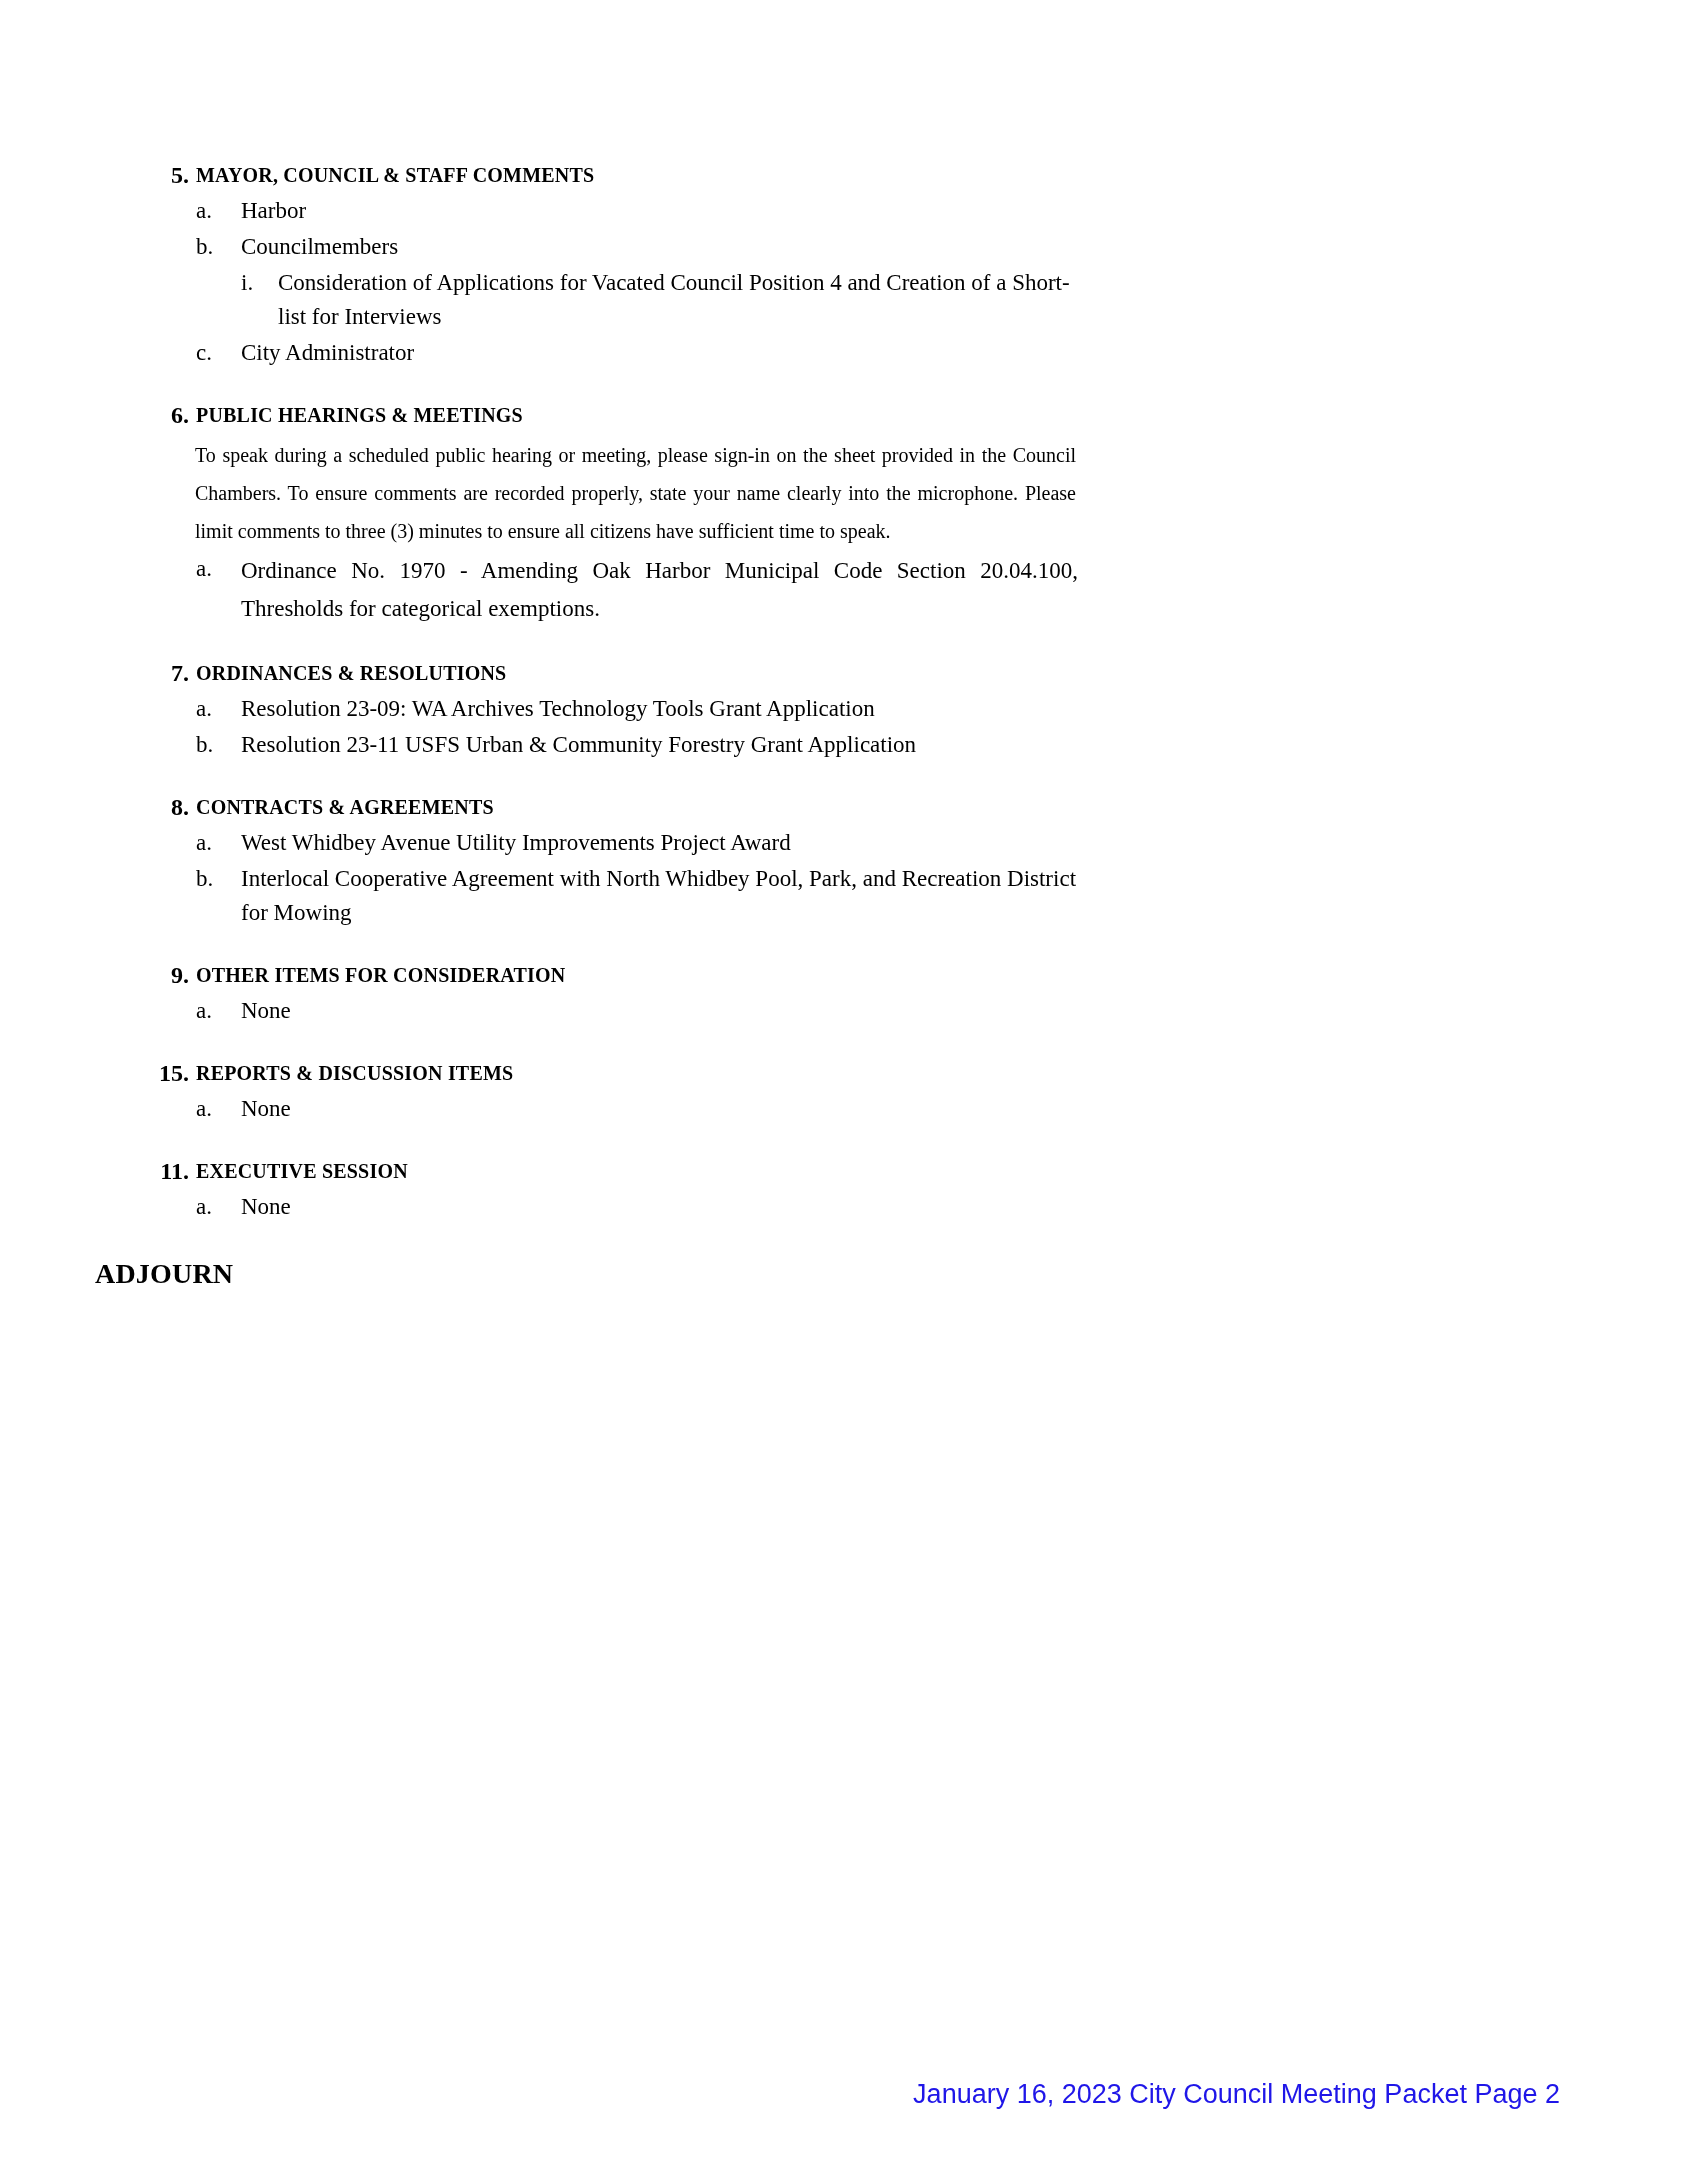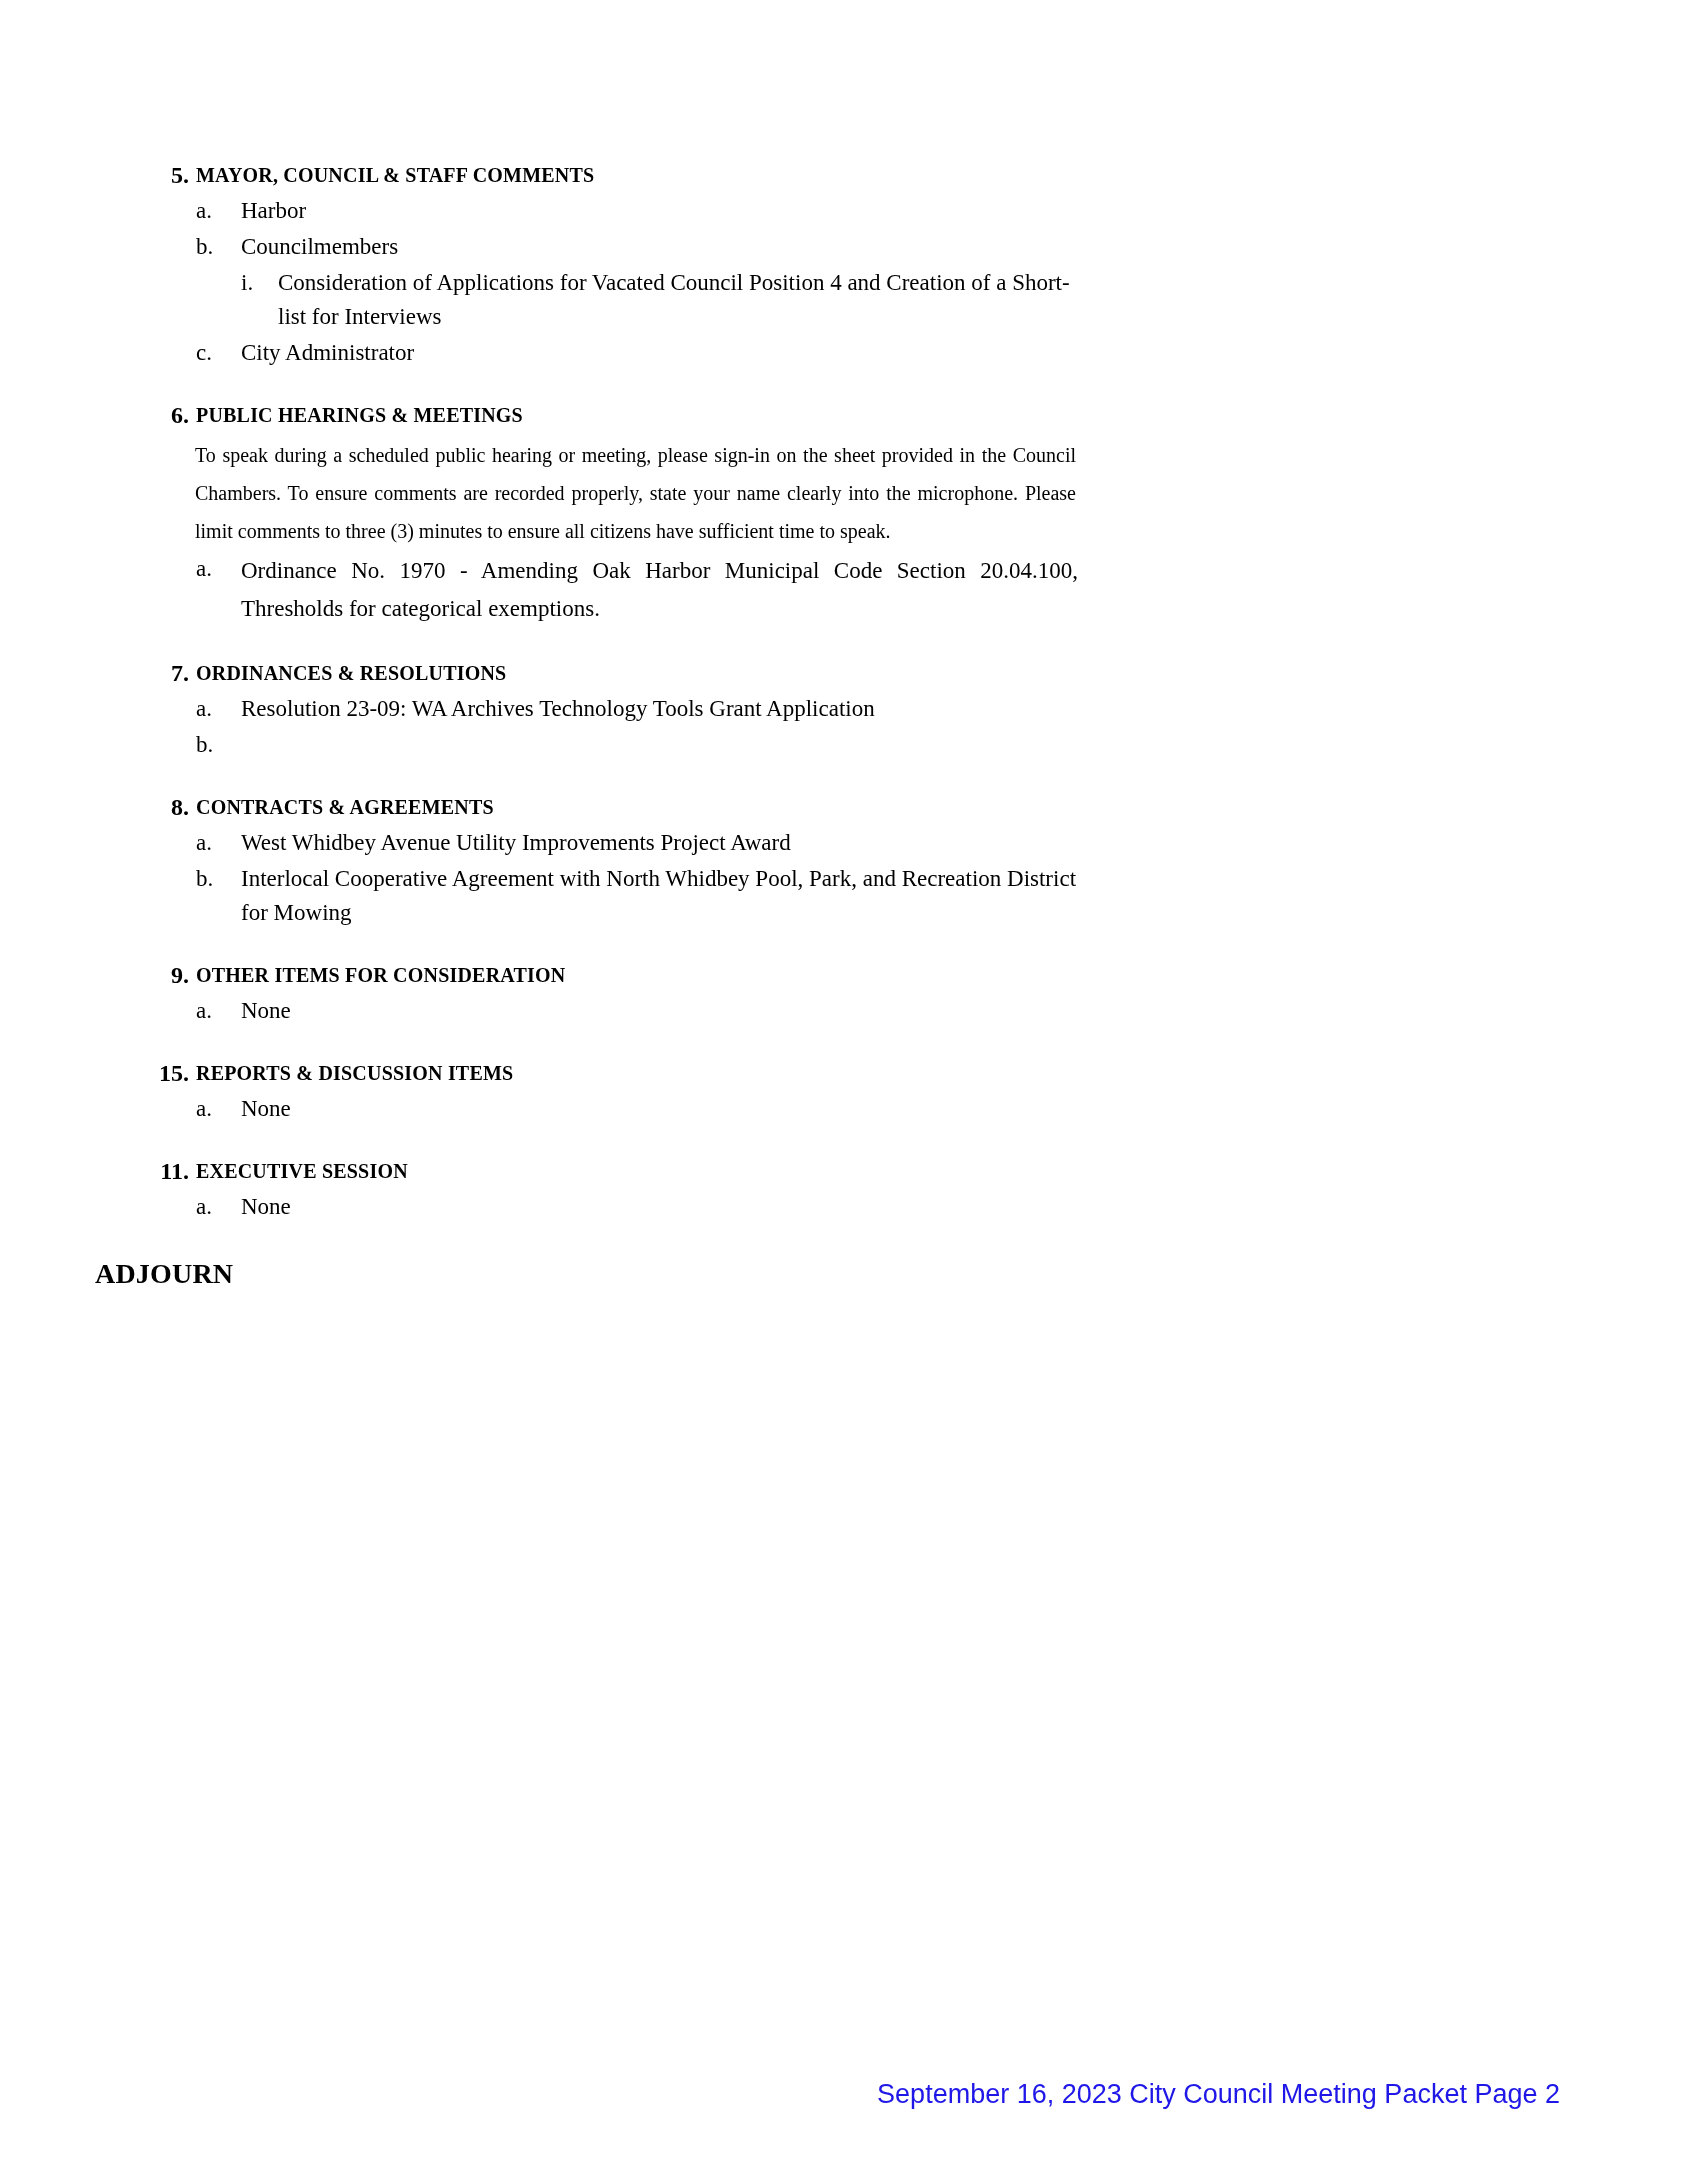--- a/index.html
+++ b/index.html
@@ -172,20 +172,21 @@
         <div class="section-head">
           <span class="section-num">7.</span>
           <span class="section-title">ORDINANCES &amp; RESOLUTIONS</span>
         </div>
         <div class="sub">
           <span class="sub-marker">a.</span>
           <div class="sub-text simple">Resolution 23-09: WA Archives Technology Tools Grant Application</div>
         </div>
         <div class="sub">
           <span class="sub-marker">b.</span>
+          <div class="sub-text simple">Resolution 23-11 USFS Urban &amp; Community Forestry Grant Application</div>
         </div>
       </div>
       <div class="section">
         <div class="section-head">
           <span class="section-num">8.</span>
           <span class="section-title">CONTRACTS &amp; AGREEMENTS</span>
         </div>
         <div class="sub">
           <span class="sub-marker">a.</span>
           <div class="sub-text simple">West Whidbey Avenue Utility Improvements Project Award</div>
@@ -222,16 +223,16 @@
         </div>
         <div class="sub">
           <span class="sub-marker">a.</span>
           <div class="sub-text simple">None</div>
         </div>
       </div>
     </div>
 
   <div class="adjourn">ADJOURN</div>
 
-  <div class="footer" style="color: rgb(31, 22, 232);">September 16, 2023 City Council Meeting Packet Page 2</div>
+  <div class="footer" style="color: rgb(31, 22, 232);">January 16, 2023 City Council Meeting Packet Page 2</div>
 
 </div>
 
 
 </body></html>

